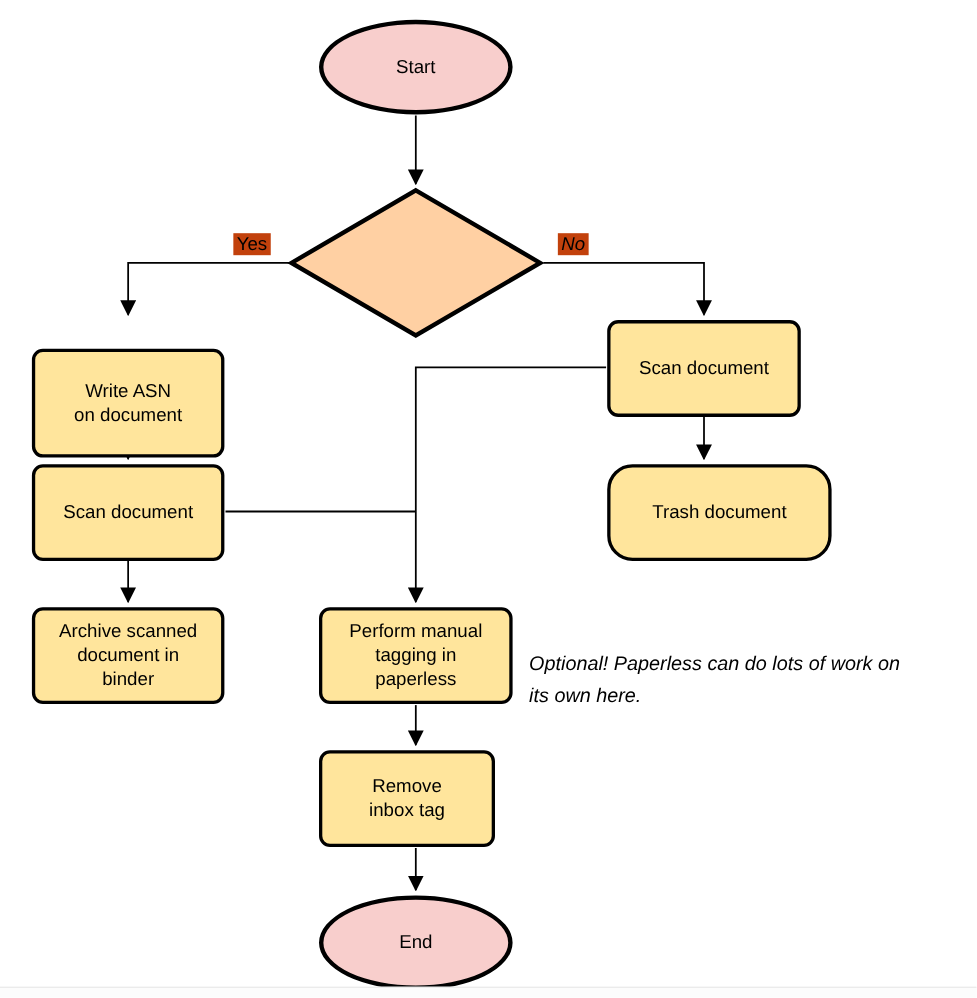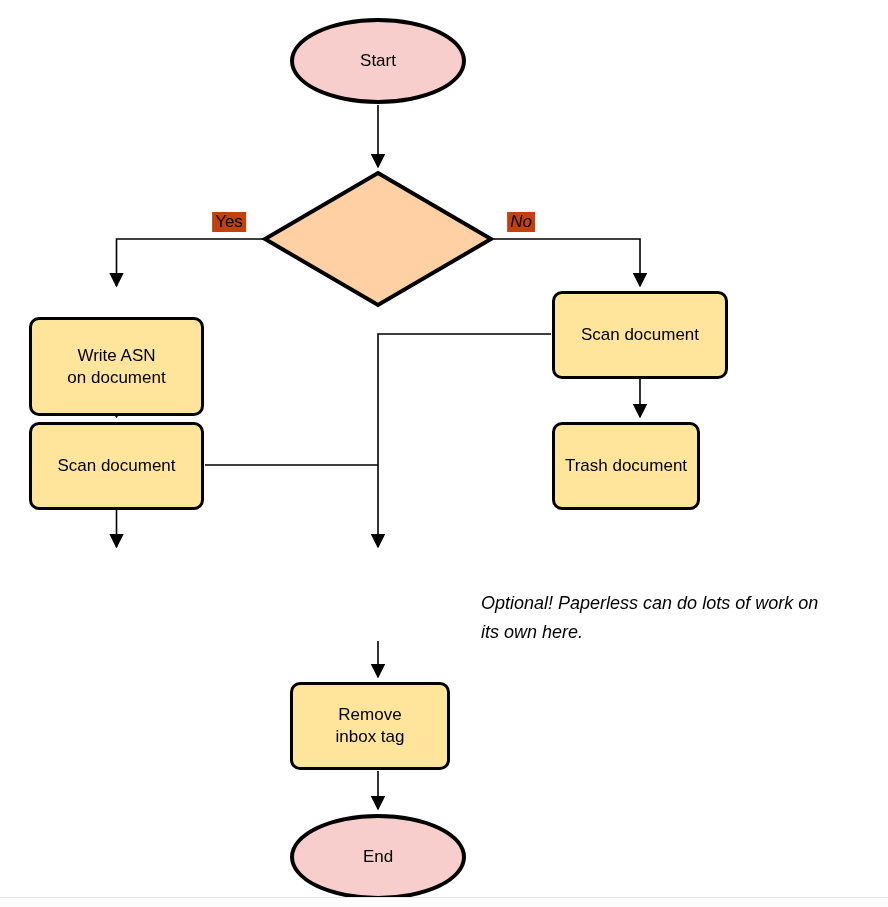--- a/index.html
+++ b/index.html
@@ -119,24 +119,30 @@
 
   <div class="node terminator" style="left:290px; top:18px; width:176px; height:86px;">Start</div>
 
 
   <div class="edge-label" style="left:229px; top:222px;">Yes</div>
   <div class="edge-label" style="left:521px; top:222px;font-style:italic;">No</div>
 
   <div class="node process" style="left:29px; top:281px; width:175px; height:99px;margin-top:36px;">Write ASN
 on document</div>
   <div class="node process" style="left:29px; top:422px; width:175px; height:88px;">Scan document</div>
+  <div class="node process" style="left:29px; top:552px; width:175px; height:88px;">Archive scanned
+document in
+binder</div>
 
   <div class="node process" style="left:552px; top:291px; width:176px; height:88px;">Scan document</div>
-  <div class="node process" style="left:552px; top:422px; width:148px; height:88px;">Trash document</div>
+  <div class="node process" style="left:552px; top:422px; width:204px; height:88px;border-radius:23px;">Trash document</div>
 
+  <div class="node process" style="left:290px; top:552px; width:176px; height:88px;">Perform manual
+tagging in
+paperless</div>
   <div class="node process" style="left:290px; top:682px; width:160px; height:88px;">Remove
 inbox tag</div>
 
   <div class="node terminator" style="left:290px; top:814px; width:176px; height:86px;">End</div>
 
   <div class="annotation" style="left:481px; top:589px; width:410px;">Optional! Paperless can do lots of work on
 its own here.</div>
 
   <div class="bottom-divider"></div>
 

